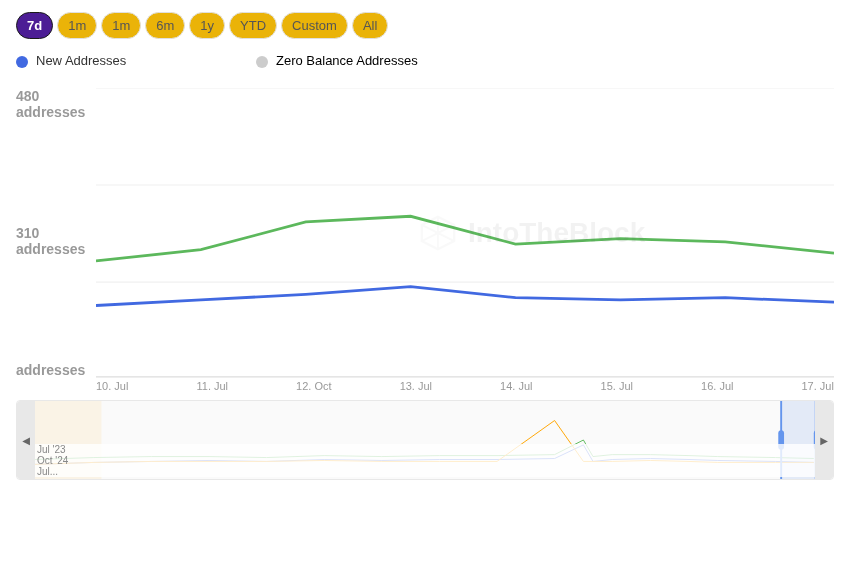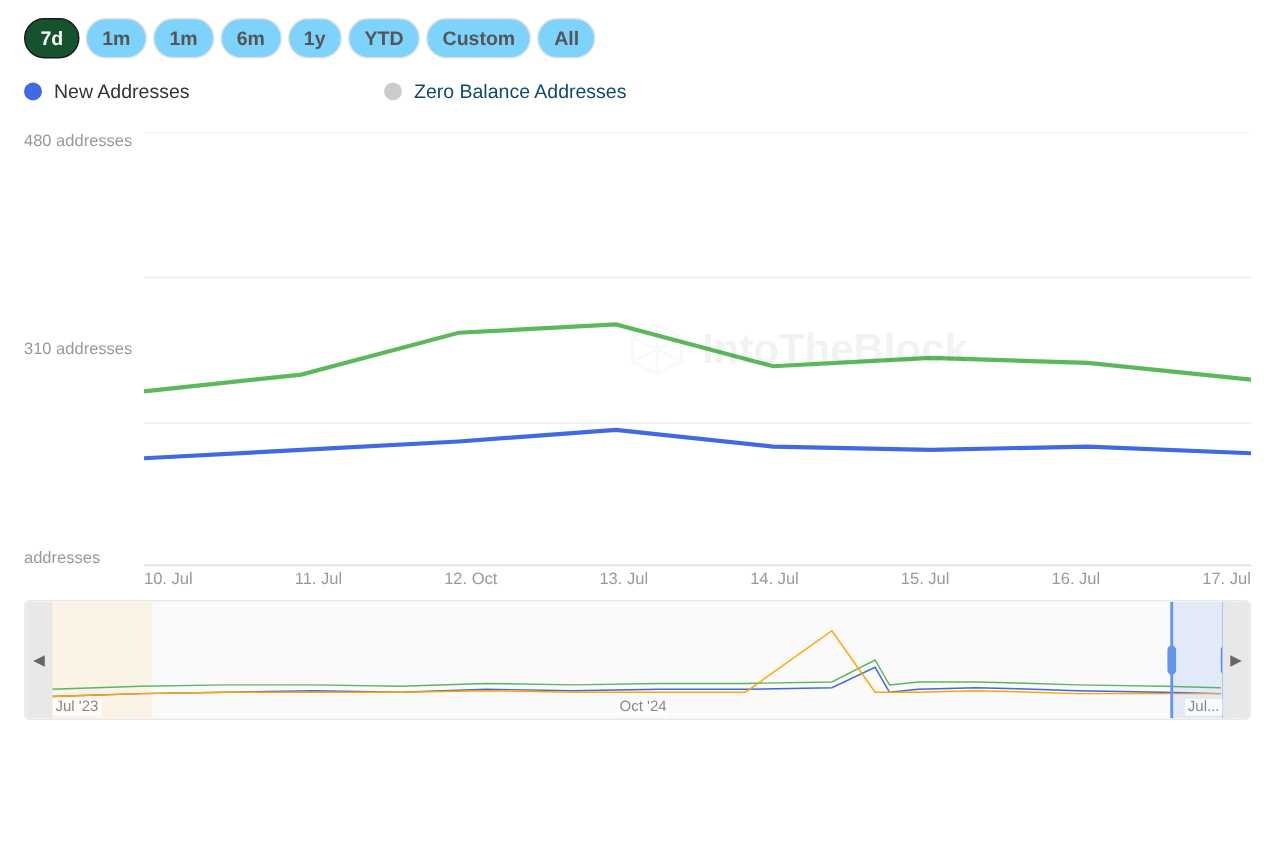--- a/index.html
+++ b/index.html
@@ -25,64 +25,64 @@
       display: flex;
       align-items: center;
       gap: 4px;
       margin-bottom: 14px;
     }
 
     .time-btn {
       padding: 5px 10px;
       border-radius: 16px;
       border: 1px solid #e0e0e0;
-      background: #7dd3fc;
+      background: #eab308;
       font-size: 13px;
       color: #555;
       cursor: pointer;
-      font-weight: 700;
+      font-weight: 400;
     }
 
     .time-btn.active {
-      background: #14532d;
+      background: #4c1d95;
       color: #fff;
       border-color: #1a1a1a;
       font-weight: 600;
     }
 
     
     .legend {
       display: grid;
       grid-template-columns: 1fr 1fr;
       gap: 4px 0;
       margin-bottom: 20px;
       width: 480px;
     }
 
     .legend-item {
       display: flex;
-      align-items: center;
+      align-items: flex-end;
       gap: 8px;
       font-size: 13px;
     }
 
     .legend-dot {
       width: 12px;
       height: 12px;
       border-radius: 50%;
       flex-shrink: 0;
     }
 
     .legend-label-active {
       color: #333;
       font-weight: 500;
     }
 
     .legend-label-inactive {
-      color: #0c4a6e;
+      color: #000000;
       font-weight: 400;
     }
 
     
     .main-chart-wrapper {
       position: relative;
       width: 100%;
       height: 290px;
       margin-bottom: 0;
     }
@@ -92,22 +92,23 @@
       left: 0;
       top: 0;
       width: 80px;
       height: 100%;
       display: flex;
       flex-direction: column;
       justify-content: space-between;
     }
 
     .y-label {
-      font-size: 11px;
+      font-size: 14px;
       color: #999;
+      font-weight: bold;
     }
 
     .chart-area {
       position: absolute;
       left: 80px;
       top: 0;
       right: 0;
       bottom: 0;
     }
 
@@ -201,20 +202,21 @@
     }
 
     .mini-labels {
       position: absolute;
       bottom: 2px;
       left: 18px;
       right: 18px;
       display: flex;
       justify-content: space-between;
       pointer-events: none;
+      flex-direction: column;
     }
 
     .mini-label {
       font-size: 10px;
       color: #888;
       background: rgba(255,255,255,0.8);
       padding: 0 2px;
     }
 
     .grid-line {

